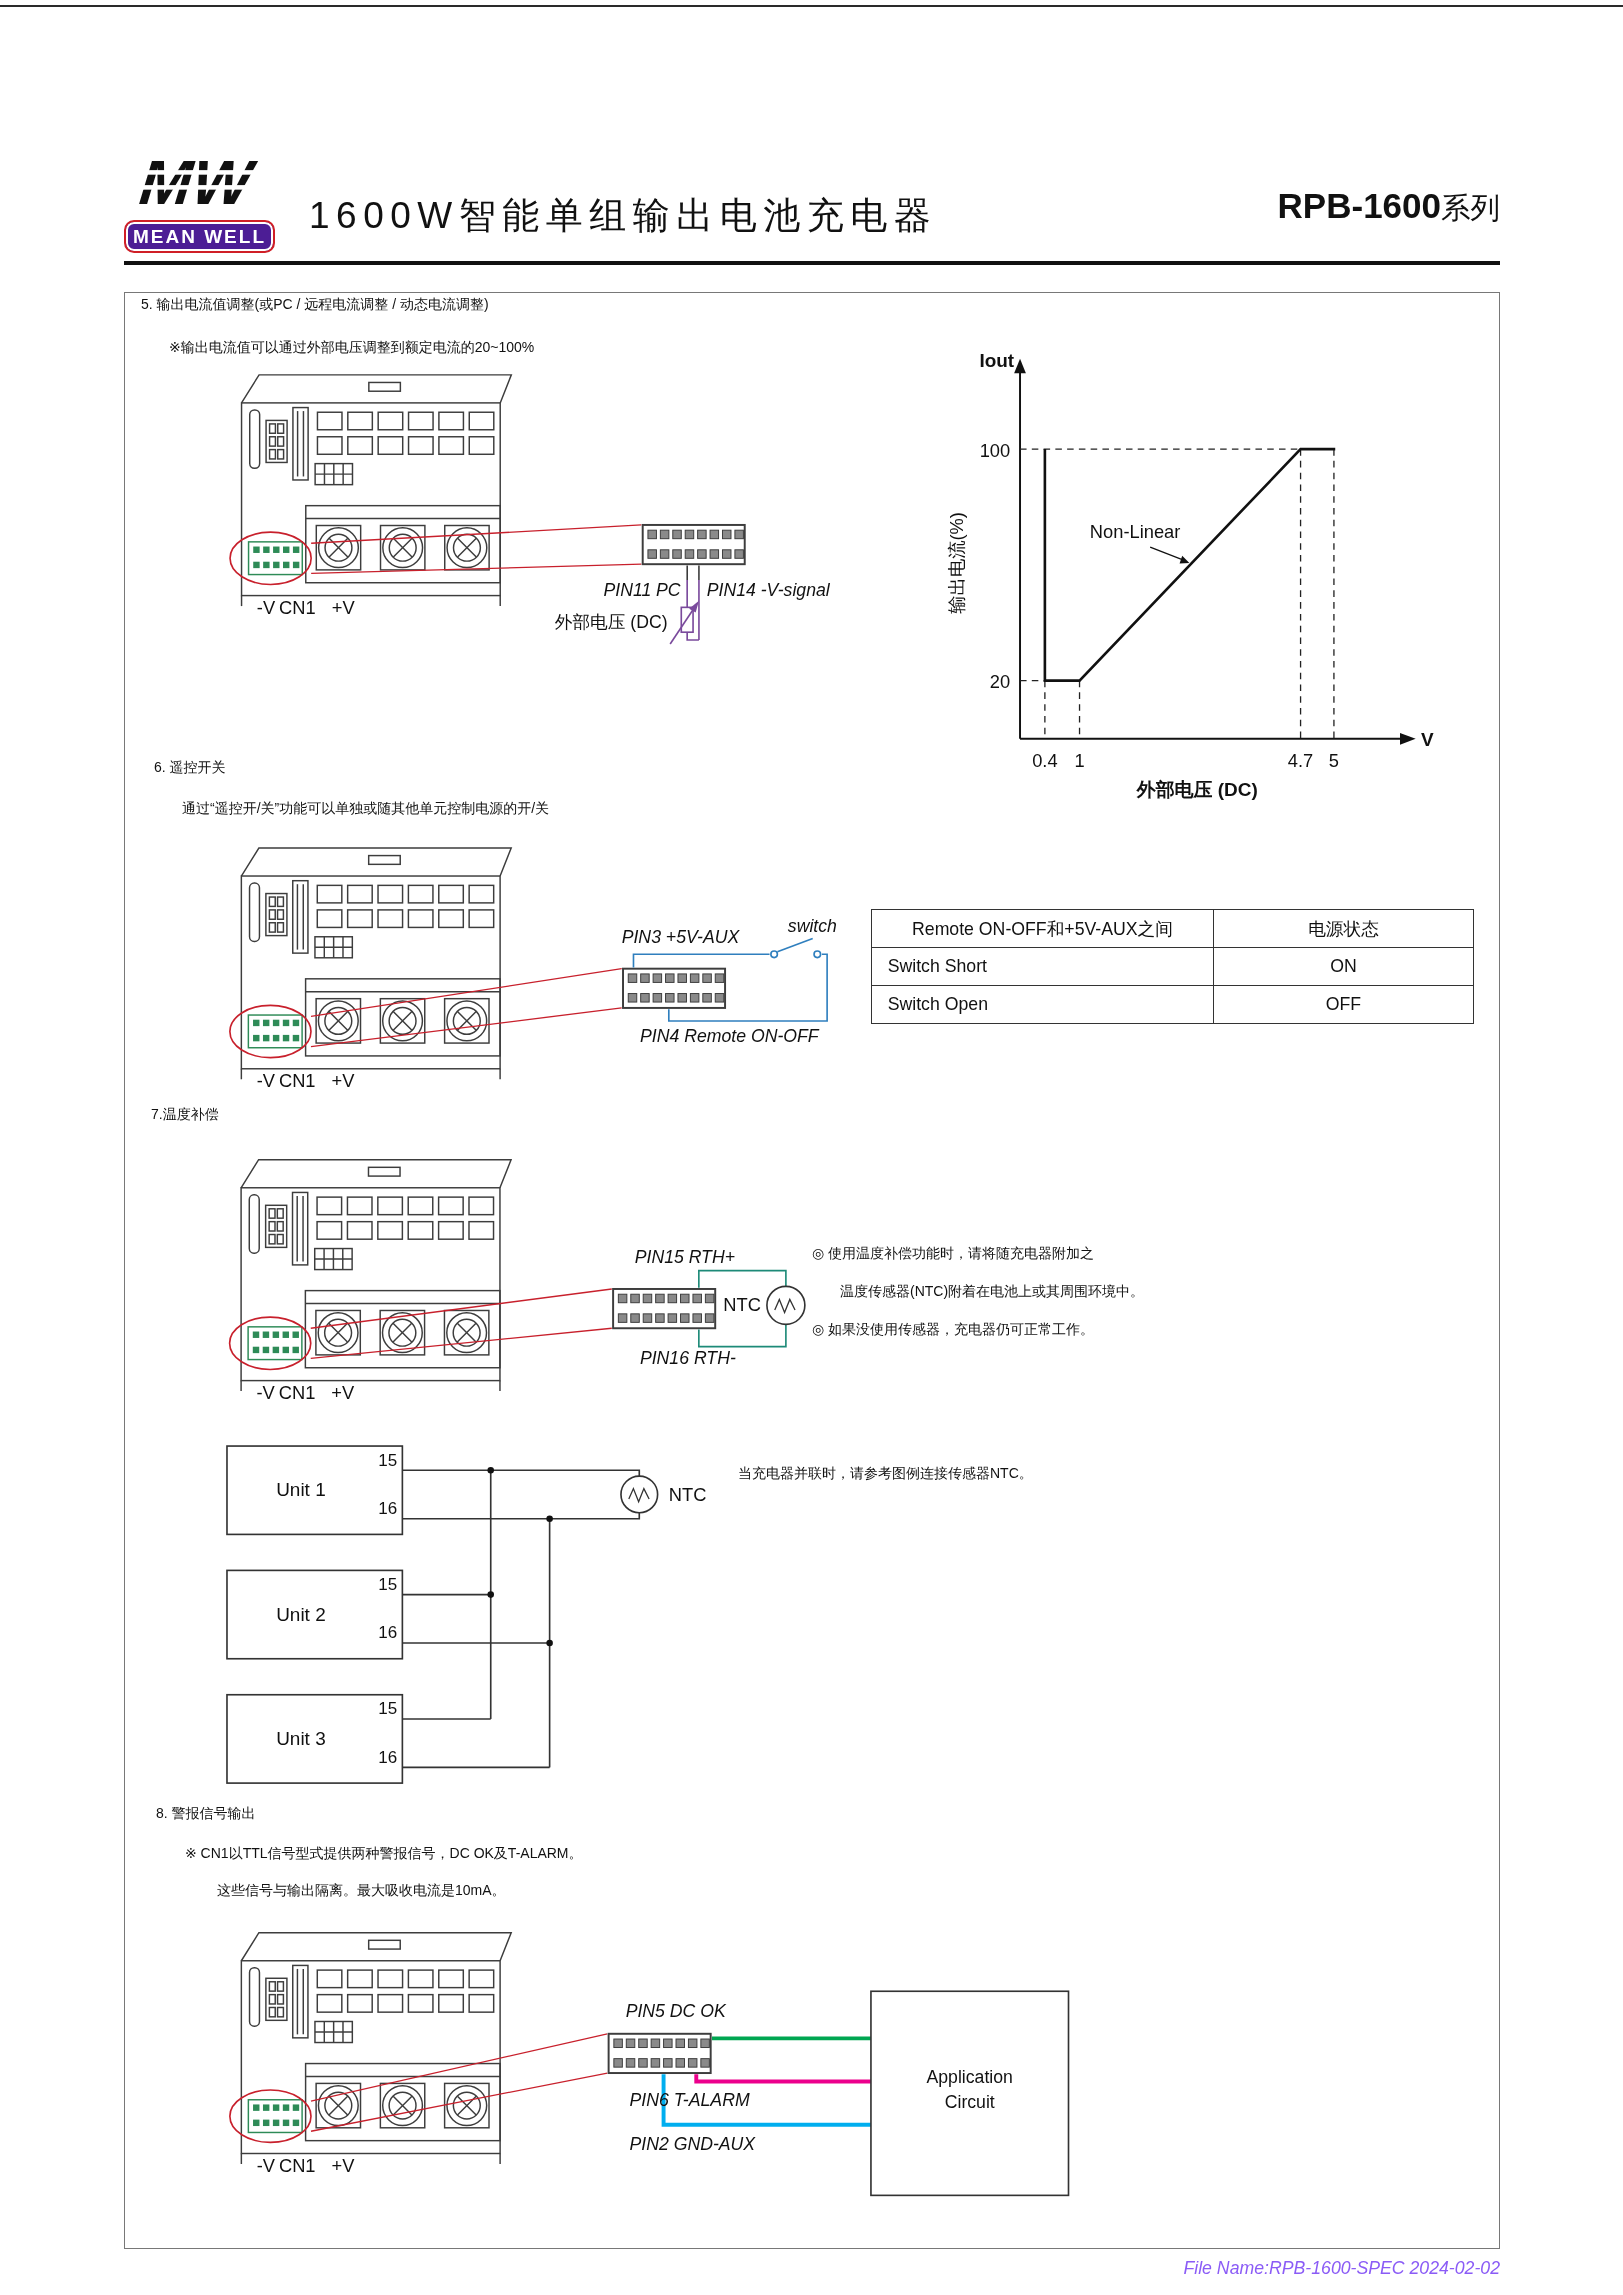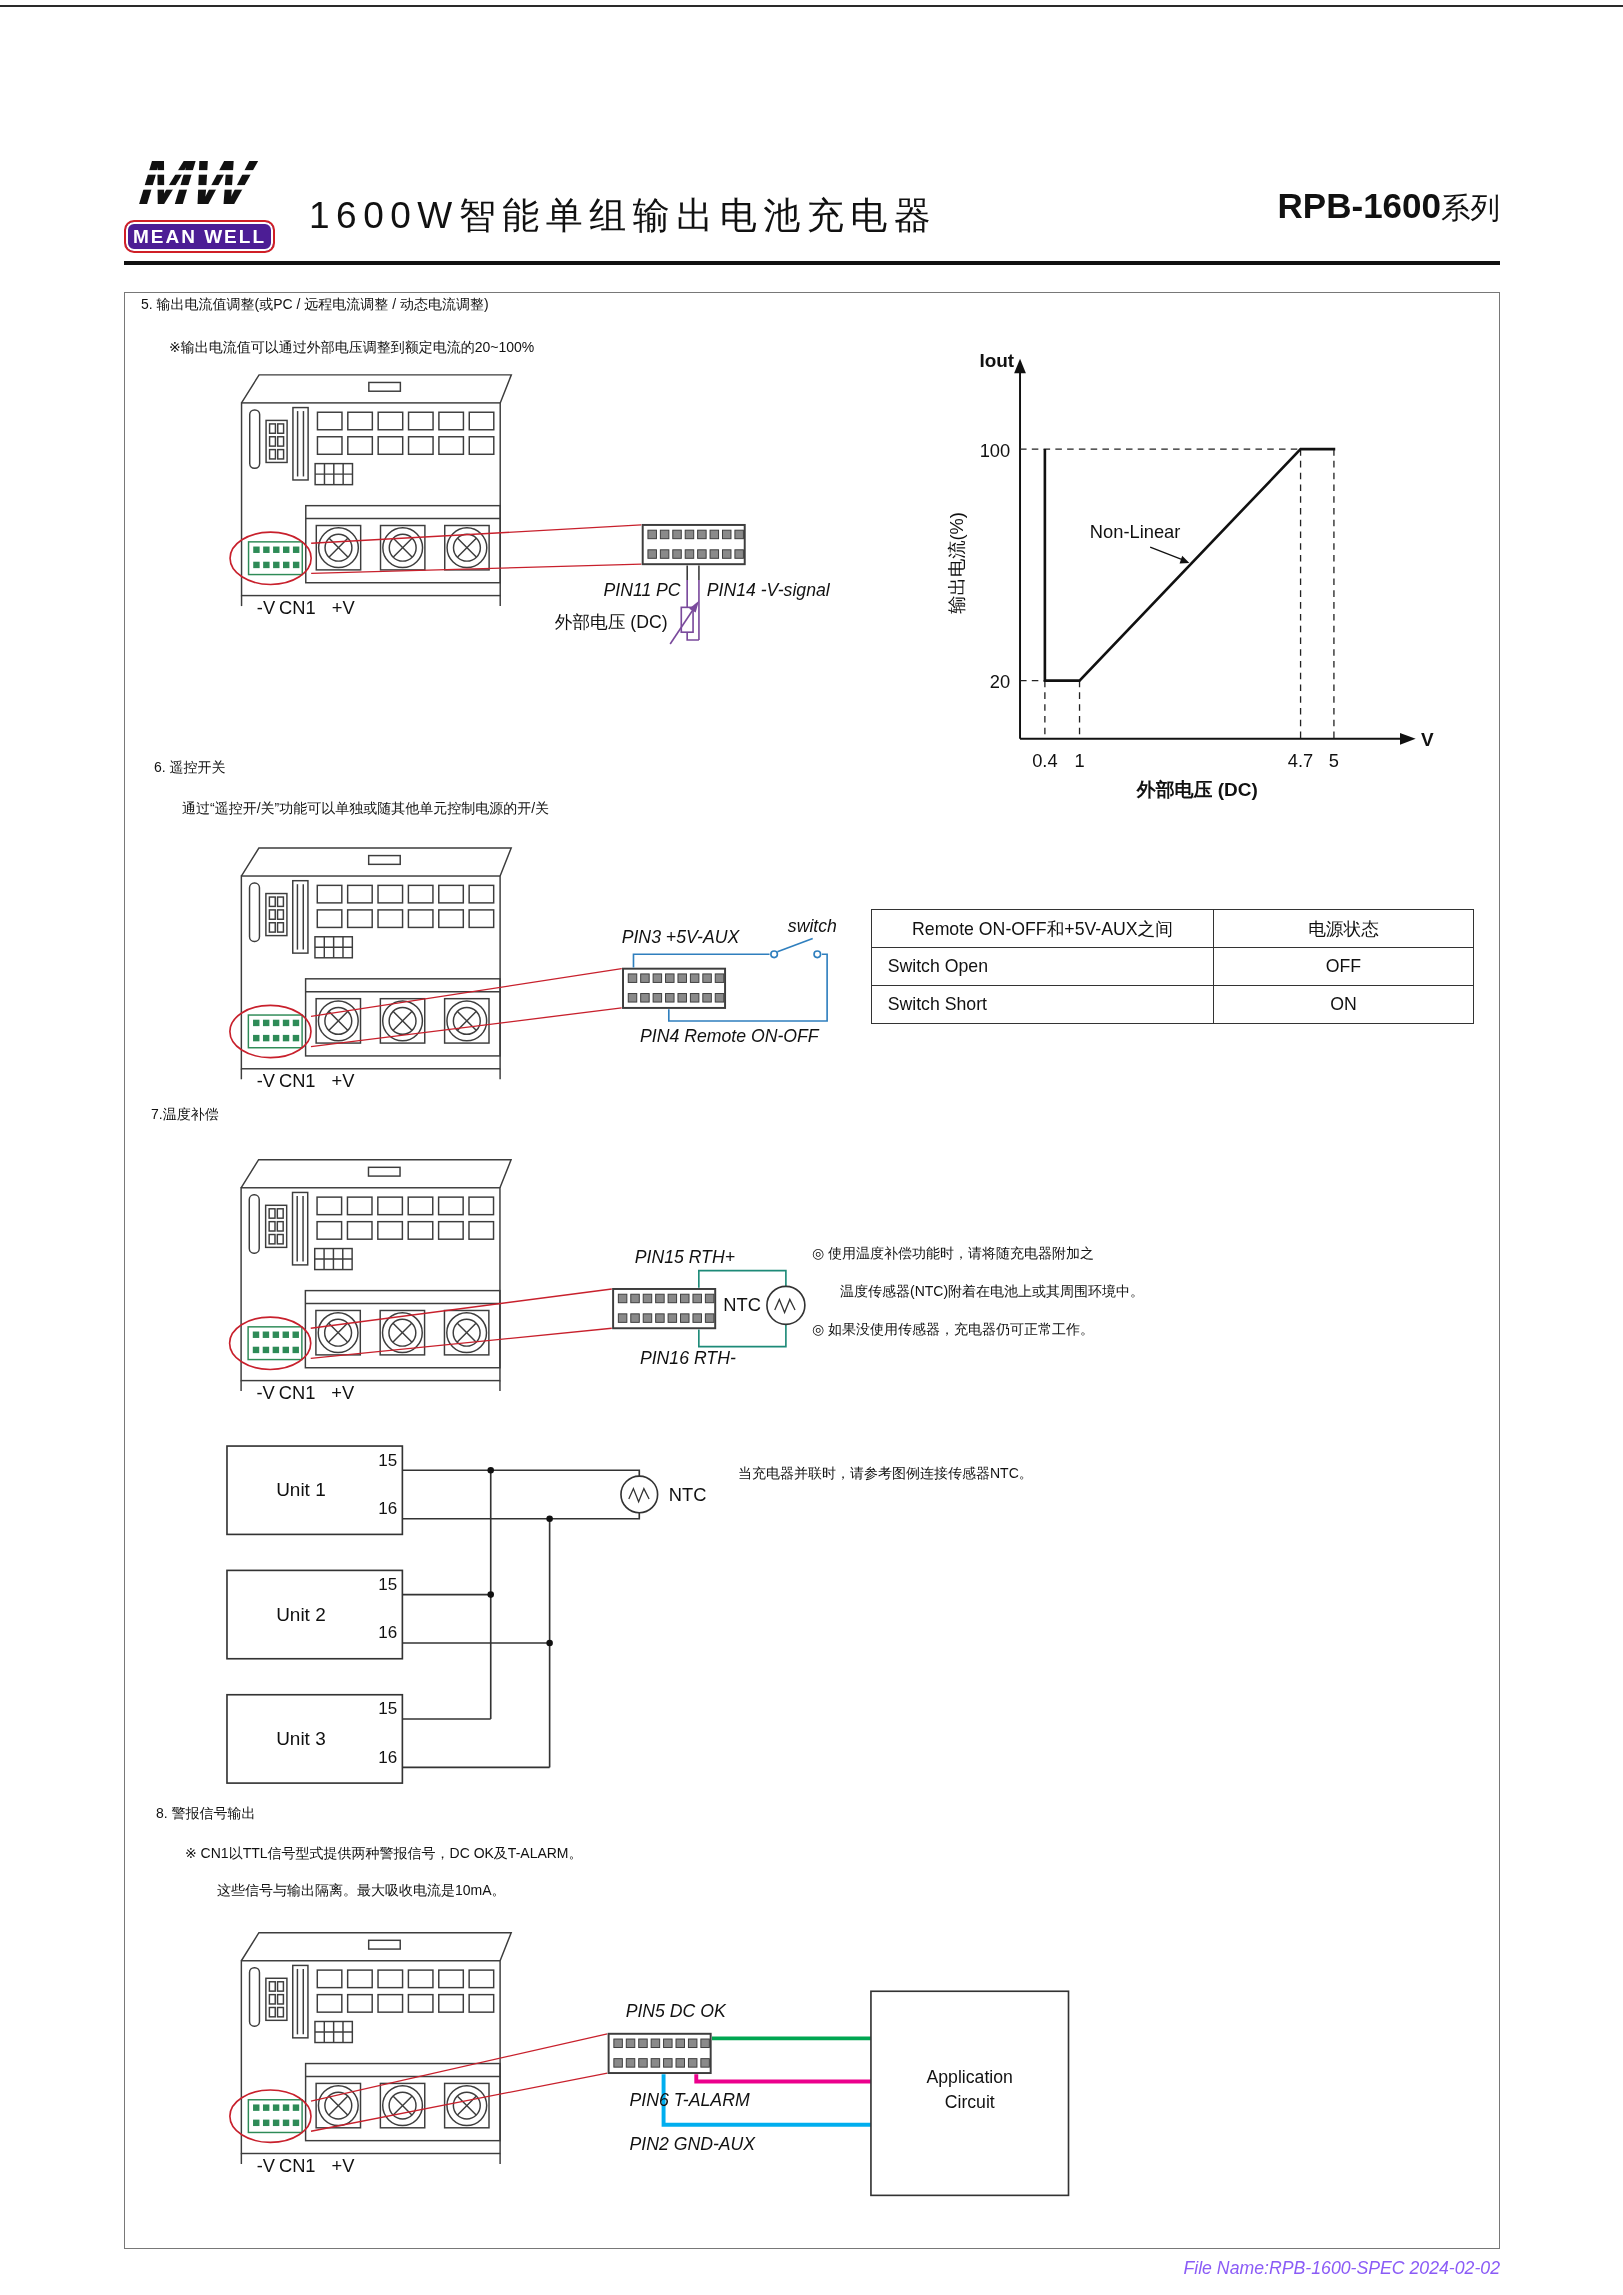--- a/index.html
+++ b/index.html
@@ -228,26 +228,26 @@
     <text x="658" y="324" text-anchor="start" font-size="27" font-style="italic">PIN4 Remote ON-OFF</text>
   </svg>
 
   <table class="remote abs" style="left:871px;top:909px;width:603px">
     <tbody>
         <tr>
       <td class="c" style="width:342px">Remote ON-OFF和+5V-AUX之间</td>
       <td class="c">电源状态</td>
     </tr>
     <tr>
+      <td class="l">Switch Short</td>
+      <td class="c">ON</td>
+    </tr>
+    <tr>
       <td class="l">Switch Open</td>
       <td class="c">OFF</td>
-    </tr>
-    <tr>
-      <td class="l">Switch Short</td>
-      <td class="c">ON</td>
     </tr>
   </tbody>
     </table>
 
   <div class="abs heading" style="left:151px;top:1106px">7.温度补偿</div>
 
   <svg class="abs" style="left:209px;top:1145px" width="1231" height="661" viewBox="0 0 1880 1010">
     <use href="#sym-device" x="10" y="10" width="470" height="375"></use>
     <text x="86" y="388" text-anchor="middle" font-size="28">-V</text>
     <text x="134" y="388" text-anchor="middle" font-size="28" fill="#c8202c">CN1</text>

